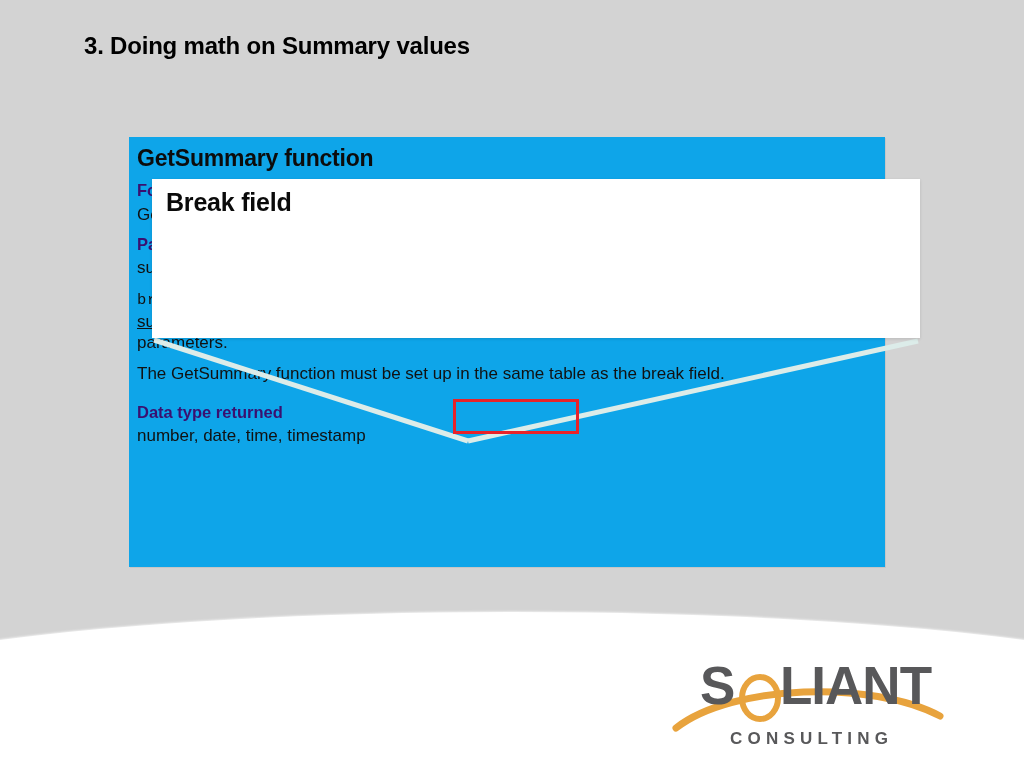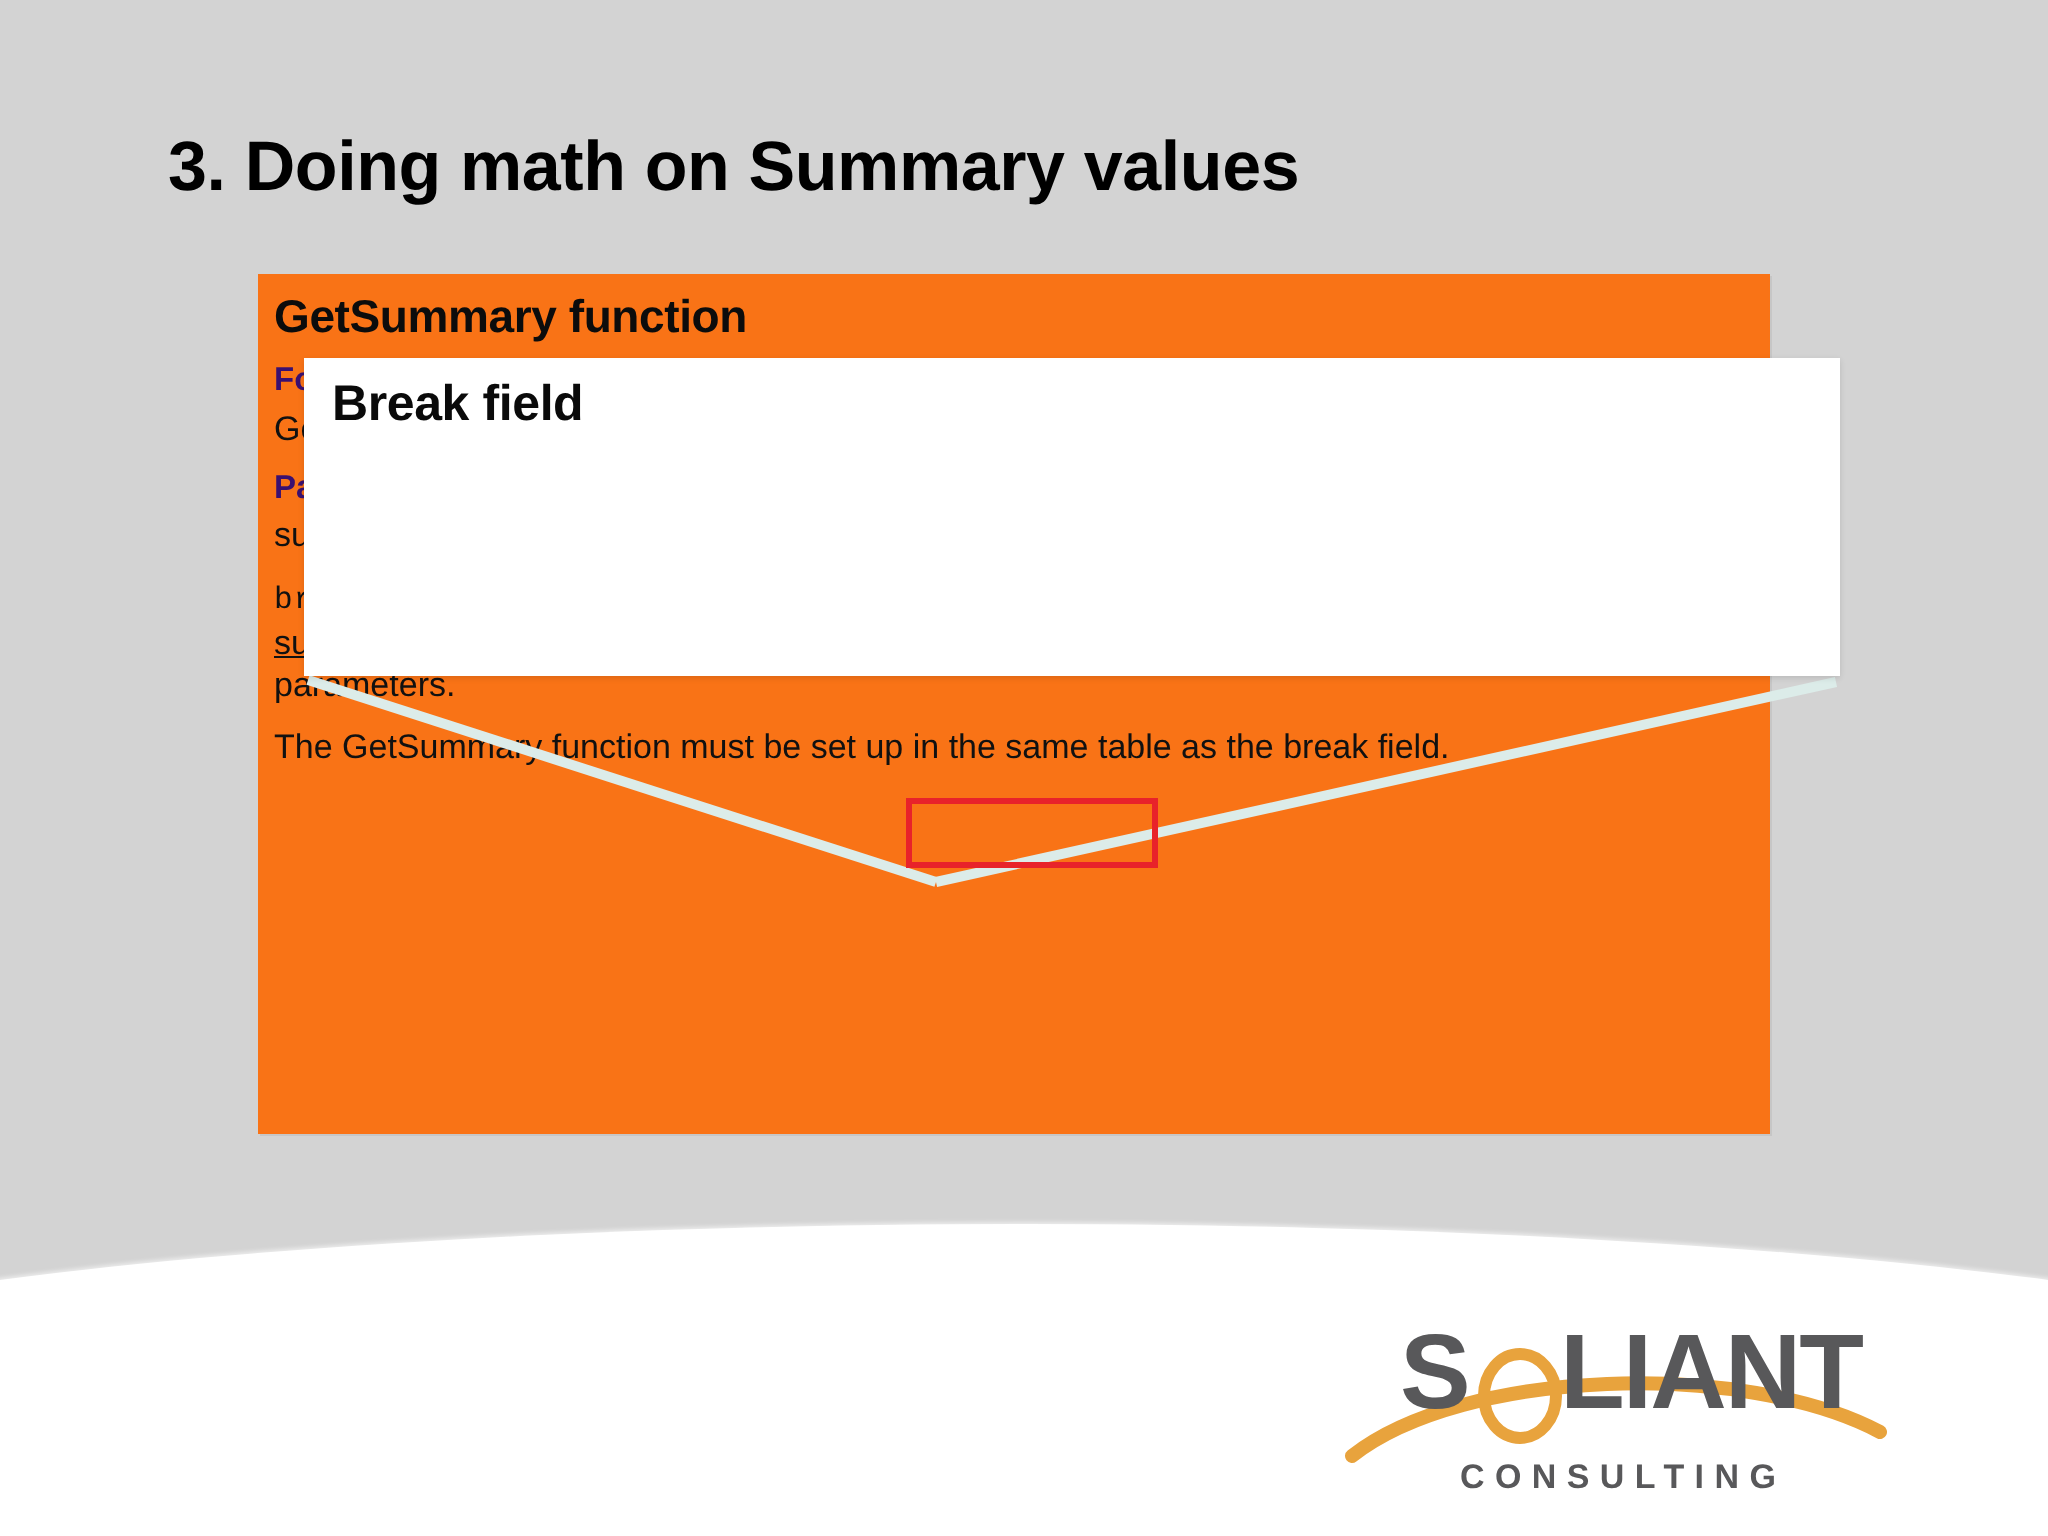--- a/index.html
+++ b/index.html
@@ -34,38 +34,38 @@
     height: 460px;
     background: #ffffff;
     border-radius: 50% 50% 0 0 / 22% 22% 0 0;
     box-shadow: 0 -1px 2px rgba(255,255,255,0.6);
   }
 
   
   .slide-title {
     position: absolute;
     left: 84px;
-    top: 63px;
+    top: 32px;
     width: 880px;
-    font-size: 35px;
+    font-size: 24px;
     font-weight: bold;
     color: #000000;
     letter-spacing: -0.2px;
     line-height: 1.2;
     white-space: nowrap;
   }
 
   
   .help-panel {
     position: absolute;
     left: 129px;
     top: 137px;
     width: 756px;
     height: 430px;
-    background: #f97316;
+    background: #0ea5e9;
     box-shadow: 1px 1px 0 rgba(0,0,0,0.06);
     overflow: hidden;
   }
   .help-inner {
     position: absolute;
     left: 8px;
     top: 8px;
     right: 6px;
   }
   .help-h1 {
@@ -194,20 +194,24 @@
         </div>
       </div>
 
       <div class="help-p">
         <span class="mono">breakField</span><span> - field, or an expression that returns a reference to one.</span>
         <span>To calculate a grand </span><span class="ulink">summary</span><span> value, use the same summary field for both the summary field and the </span><span class="ulink">break field</span><span> parameters.</span>
       </div>
 
       <div class="help-p">The GetSummary function must be set up in the same table as the break field.</div>
 
+      <div class="block-datatype">
+        <div class="help-h2">Data type returned</div>
+        <div class="help-p">number, date, time, timestamp</div>
+      </div>
 
     </div>
   </div>
 
   <svg class="leaders" viewBox="0 0 1024 768" width="1024" height="768">
     <line x1="154" y1="340" x2="468" y2="441" stroke="#dcece9" stroke-width="5"></line>
     <line x1="918" y1="341" x2="468" y2="441" stroke="#dcece9" stroke-width="5"></line>
   </svg>
 
   <div class="red-box"></div>

